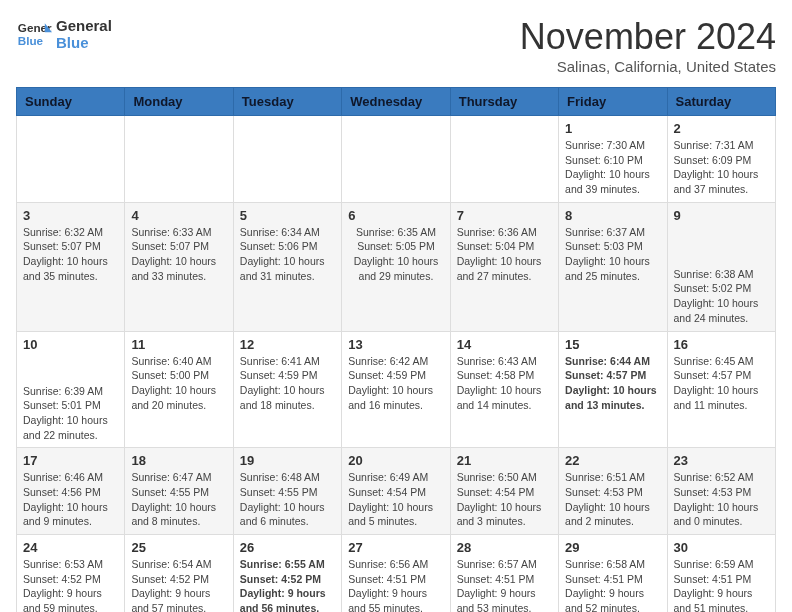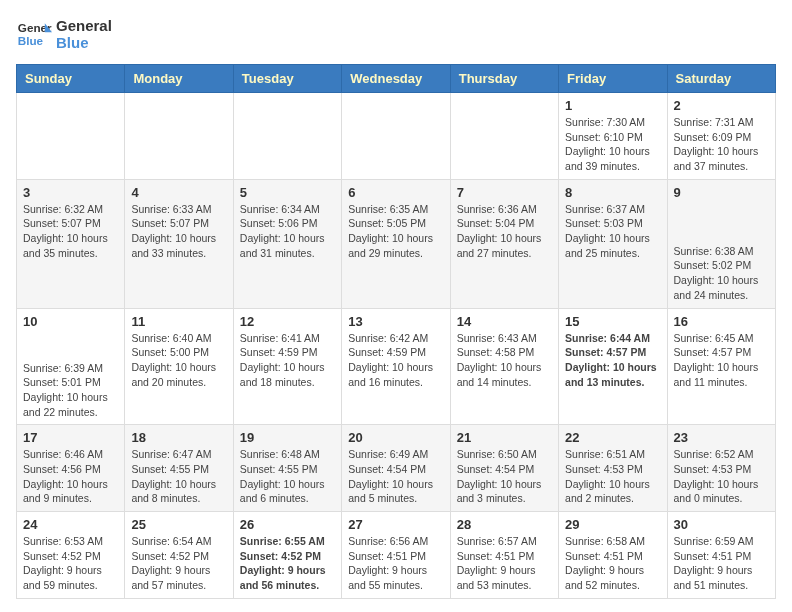--- a/index.html
+++ b/index.html
@@ -36,21 +36,21 @@
     .location {
       font-size: 15px;
       color: #555;
     }
     .calendar {
       width: 100%;
       border-collapse: collapse;
     }
     .calendar th {
       background-color: #3a7bbf;
-      color: #fef9c3;
+      color: #0f172a;
       text-align: left;
       padding: 6px 8px;
       font-size: 13px;
       font-weight: bold;
       border: 1px solid #2d6aaa;
     }
     .calendar td {
       vertical-align: top;
       padding: 5px 6px;
       border: 1px solid #ddd;
@@ -87,20 +87,22 @@
       <text x="2" y="18" font-size="13" font-weight="bold" fill="#333" font-family="Arial">General</text>
       <text x="2" y="32" font-size="13" font-weight="bold" fill="#4a90d9" font-family="Arial">Blue</text>
       <polygon points="32,8 40,18 32,18" fill="#4a90d9"></polygon>
     </svg>
     <div>
       <div style="font-size:15px;font-weight:bold;color:#333;">General</div>
       <div style="font-size:15px;font-weight:bold;color:#4a90d9;">Blue</div>
     </div>
   </div>
   <div class="title-block">
+    <div class="month-title">November 2024</div>
+    <div class="location">Salinas, California, United States</div>
   </div>
 </div>
 
 <table class="calendar">
   <thead>
     <tr>
     <th>Sunday</th>
         <th>Monday</th>
         <th>Tuesday</th>
         <th>Wednesday</th>
@@ -148,21 +150,21 @@
         </td>
         <td>
           <span class="day-number">5</span>
           <div class="day-info" style="white-space: pre-line;">Sunrise: 6:34 AM
 Sunset: 5:06 PM
 Daylight: 10 hours
 and 31 minutes.</div>
         </td>
         <td>
           <span class="day-number">6</span>
-          <div class="day-info" style="white-space: pre-line;">Sunrise: 6:35 AM
+          <div class="day-info" style="white-space: pre-line; text-align: center;">Sunrise: 6:35 AM
 Sunset: 5:05 PM
 Daylight: 10 hours
 and 29 minutes.</div>
         </td>
         <td>
           <span class="day-number">7</span>
           <div class="day-info" style="white-space: pre-line;">Sunrise: 6:36 AM
 Sunset: 5:04 PM
 Daylight: 10 hours
 and 27 minutes.</div>

